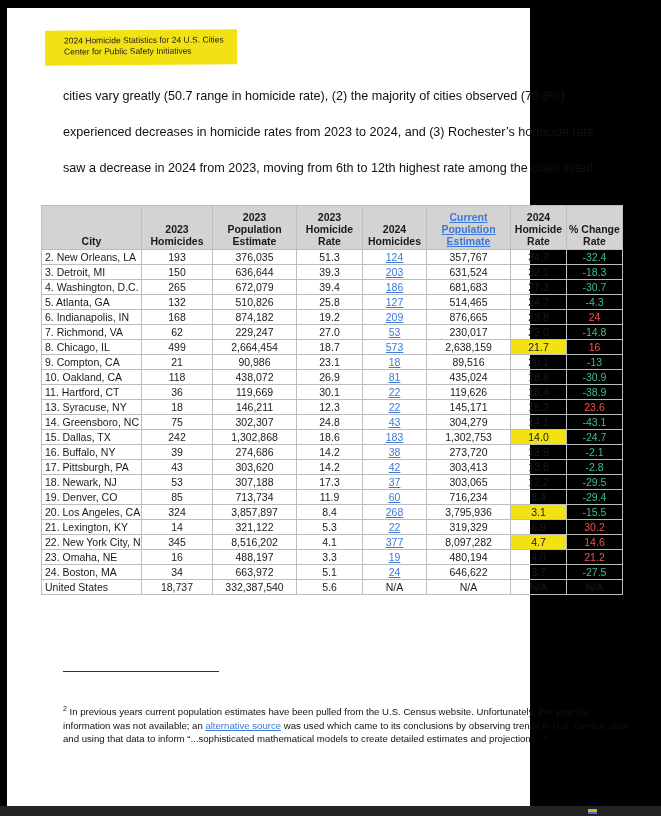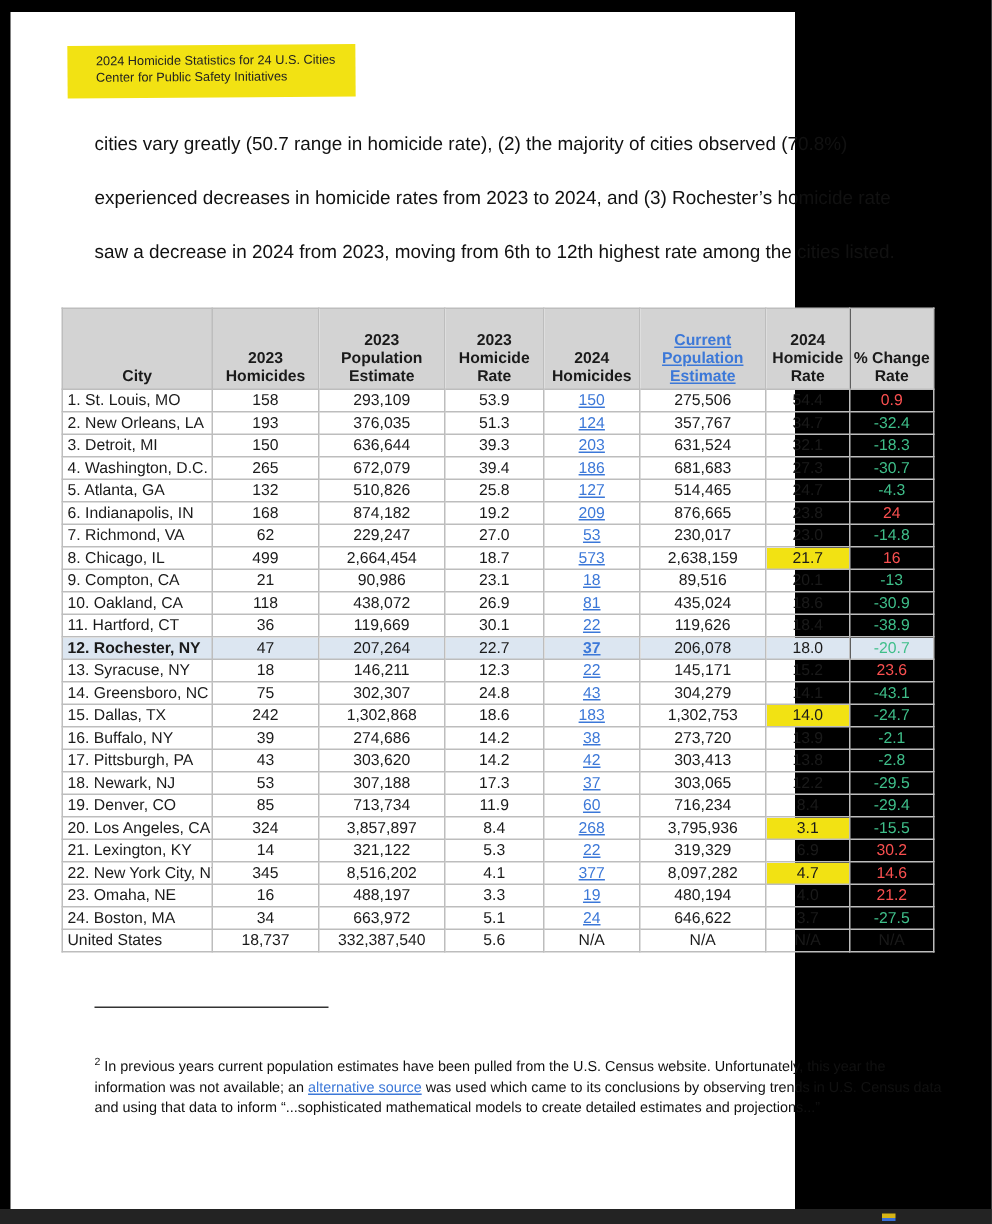--- a/index.html
+++ b/index.html
@@ -60,21 +60,21 @@
   .stats-table col.w-r24{width:56px}
   .stats-table col.w-chg{width:56px}
   .stats-table th,.stats-table td{
     border:1px solid var(--border-gray);
     text-align:center;vertical-align:middle;
     height:15px;padding:0 2px;overflow:hidden;white-space:nowrap;
   }
   .stats-table thead th{
     background:var(--hdr-gray);
     font-weight:bold;line-height:12px;white-space:normal;
-    vertical-align:bottom;padding:15px 2px 2px;height:43px;
+    vertical-align:bottom;padding:5px 2px 2px;height:43px;
   }
   .stats-table thead th.th-link{color:var(--link-blue);text-decoration:underline;cursor:pointer;margin-top:40px;}
   .stats-table td.c-city{text-align:left;padding-left:3px;}
   .cell-link{color:var(--link-blue);text-decoration:underline;cursor:pointer;}
   .c-red{color:var(--pos-red);}
   .c-green{color:var(--neg-green);}
   .hl-yellow{background:var(--yellow);}
   .row-em{background:var(--row-blue);}
   .row-em td.c-city{font-weight:bold;}
   .row-em .cell-link{font-weight:bold;}
@@ -131,30 +131,20 @@
         <th>2023 Population Estimate</th>
         <th>2023 Homicide Rate</th>
         <th>2024 Homicides</th>
         <th class="th-link">Current Population Estimate</th>
         <th>2024 Homicide Rate</th>
         <th>% Change Rate</th>
       </tr>
     </thead>
     <tbody>
         <tr>
-          <td class="c-city">1. St. Louis, MO</td>
-          <td>158</td>
-          <td>293,109</td>
-          <td>53.9</td>
-          <td><span class="cell-link">150</span></td>
-          <td>275,506</td>
-          <td>54.4</td>
-          <td class="c-red">0.9</td>
-        </tr>
-        <tr>
           <td class="c-city">2. New Orleans, LA</td>
           <td>193</td>
           <td>376,035</td>
           <td>51.3</td>
           <td><span class="cell-link">124</span></td>
           <td>357,767</td>
           <td>34.7</td>
           <td class="c-green">-32.4</td>
         </tr>
         <tr>
@@ -240,30 +230,20 @@
         <tr>
           <td class="c-city">11. Hartford, CT</td>
           <td>36</td>
           <td>119,669</td>
           <td>30.1</td>
           <td><span class="cell-link">22</span></td>
           <td>119,626</td>
           <td>18.4</td>
           <td class="c-green">-38.9</td>
         </tr>
-        <tr class="row-em">
-          <td class="c-city">12. Rochester, NY</td>
-          <td>47</td>
-          <td>207,264</td>
-          <td>22.7</td>
-          <td><span class="cell-link">37</span></td>
-          <td>206,078</td>
-          <td>18.0</td>
-          <td class="c-green">-20.7</td>
-        </tr>
         <tr>
           <td class="c-city">13. Syracuse, NY</td>
           <td>18</td>
           <td>146,211</td>
           <td>12.3</td>
           <td><span class="cell-link">22</span></td>
           <td>145,171</td>
           <td>15.2</td>
           <td class="c-red">23.6</td>
         </tr>

